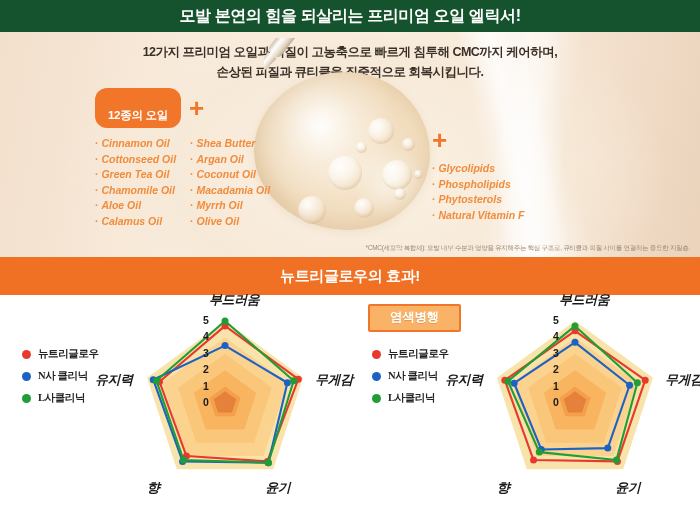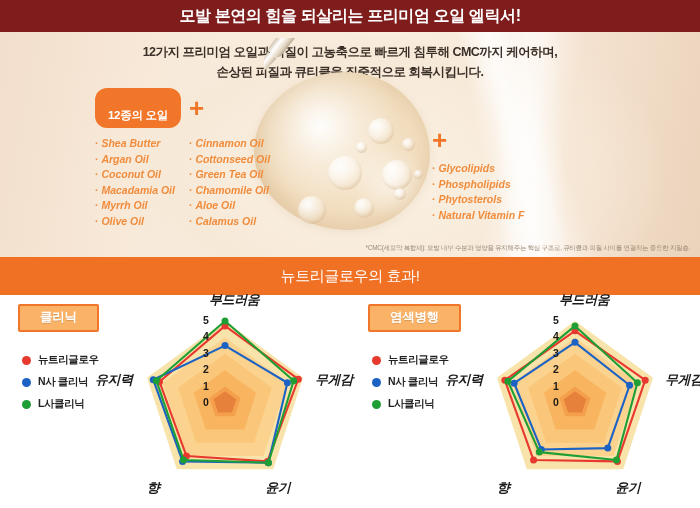--- a/index.html
+++ b/index.html
@@ -6,21 +6,21 @@
   html, body {
     width: 700px; height: 508px;
     font-family: "Liberation Sans", "DejaVu Sans", sans-serif;
     background: #ffffff; overflow: hidden;
   }
   #page { position: relative; width: 700px; height: 508px; overflow: hidden; }
 
   
   .header-bar {
     position: absolute; left: 0; top: 0; width: 700px; height: 32px;
-    background: #7f1d1d; display: flex; align-items: center; justify-content: center;
+    background: #14532d; display: flex; align-items: center; justify-content: center;
   }
   .header-bar .title {
     color: #ffffff; font-size: 16px; font-weight: bold; letter-spacing: -0.4px;
   }
 
   
   .hero {
     position: absolute; left: 0; top: 32px; width: 700px; height: 225px;
     overflow: hidden;
     background:
@@ -93,36 +93,36 @@
   .footnote {
     position: absolute; right: 10px; bottom: 4px;
     color: #9b8a77; font-size: 6.5px; letter-spacing: -0.3px; white-space: nowrap;
   }
 
   
   .sec2-bar {
     position: absolute; left: 0; top: 257px; width: 700px; height: 38px;
     background: #F07024; display: flex; align-items: center; justify-content: center;
   }
-  .sec2-bar .title { color: #fff; font-size: 15px; font-weight: normal; letter-spacing: -0.4px; }
+  .sec2-bar .title { color: #fff; font-size: 15px; font-weight: bold; letter-spacing: -0.4px; }
 
   
   .charts { position: absolute; left: 0; top: 295px; width: 700px; height: 213px; background: #fff; }
   .chart-panel { position: absolute; top: 0; width: 350px; height: 213px; }
   .chart-panel.left { left: 0; }
   .chart-panel.right { left: 350px; }
 
   .panel-head {
     position: absolute; left: 18px; top: 9px;
     border: 2px solid #F2762A; background: #F9B266;
     color: #ffffff; font-size: 12.5px; font-weight: bold; letter-spacing: -0.3px;
     padding: 3px 20px 4px; border-radius: 2px;
     text-shadow: 0 1px 0 rgba(0,0,0,.12);
   }
-  .legend { position: absolute; left: 22px; top: 58px; }
+  .legend { position: absolute; left: 22px; top: 52px; font-family: Liberation Serif, serif; }
   .legend-row { display: flex; align-items: center; gap: 7px; margin-bottom: 8px; }
   .legend-dot { width: 9px; height: 9px; border-radius: 50%; display: inline-block; }
   .legend-label { font-size: 10.5px; font-weight: bold; color: #222; letter-spacing: -0.4px; }
 
   .radar-wrap { position: absolute; left: 120px; top: 0px; width: 230px; height: 213px; }
   .axis-name {
     position: absolute; font-size: 13px; font-weight: bold; color: #1a1a1a; letter-spacing: -0.4px;
     white-space: nowrap;
     font-style: italic;
   }
@@ -177,35 +177,35 @@
       </svg>
     </div>
 
     <div class="oils-block">
       <div class="oils-head">
         <span class="pill">12종의 오일</span>
         <span class="plus">+</span>
       </div>
       <div class="ing-list">
         <ul class="ing-col">
+          <li>Cinnamon Oil</li>
+          <li>Cottonseed Oil</li>
+          <li>Green Tea Oil</li>
+          <li>Chamomile Oil</li>
+          <li>Aloe Oil</li>
+          <li>Calamus Oil</li>
+        </ul>
+        <ul class="ing-col">
           <li>Shea Butter</li>
           <li>Argan Oil</li>
           <li>Coconut Oil</li>
           <li>Macadamia Oil</li>
           <li>Myrrh Oil</li>
           <li>Olive Oil</li>
         </ul>
-        <ul class="ing-col">
-          <li>Cinnamon Oil</li>
-          <li>Cottonseed Oil</li>
-          <li>Green Tea Oil</li>
-          <li>Chamomile Oil</li>
-          <li>Aloe Oil</li>
-          <li>Calamus Oil</li>
-        </ul>
       </div>
     </div>
 
     <div class="lipid-block">
       <div class="lipid-head">
         <span class="plus">+</span>
       </div>
       <div class="ing-list">
         <ul class="ing-col">
           <li>Glycolipids</li>
@@ -219,21 +219,20 @@
     <div class="footnote">*CMC(세포막 복합체): 모발 내부 수분과 영양을 유지해주는 핵심 구조로, 큐티클과 피질 사이를 연결하는 중요한 지질층.</div>
   </div>
 
   <div class="sec2-bar">
     <div class="title">뉴트리글로우의 효과!</div>
   </div>
 
   <div class="charts">
 
     <div class="chart-panel left">
-      <div class="panel-head">클리닉</div>
       <div class="legend">
         <div class="legend-row">
           <span class="legend-dot" style="background:#E8392F"></span>
           <span class="legend-label">뉴트리글로우</span>
         </div>
         <div class="legend-row">
           <span class="legend-dot" style="background:#1B62C4"></span>
           <span class="legend-label">N사 클리닉</span>
         </div>
         <div class="legend-row">

